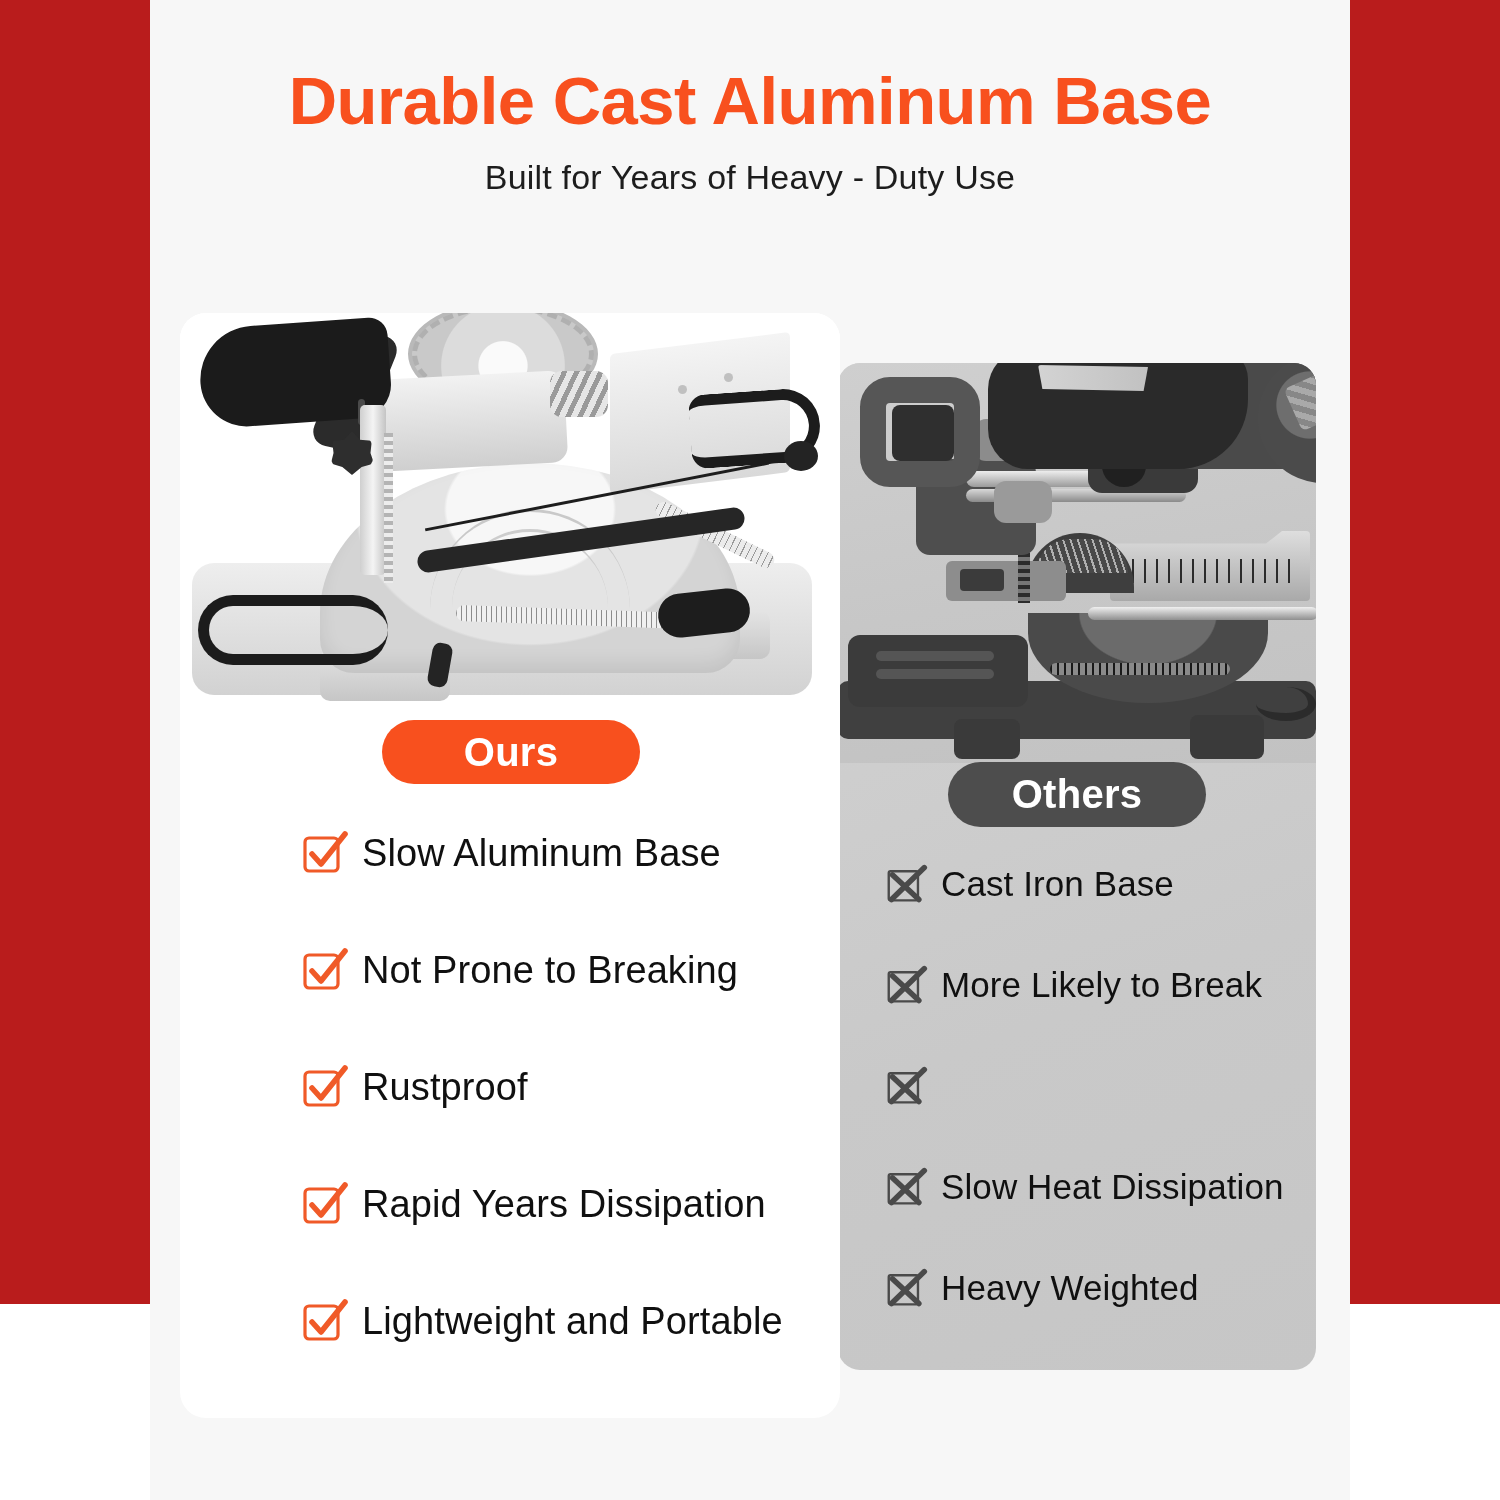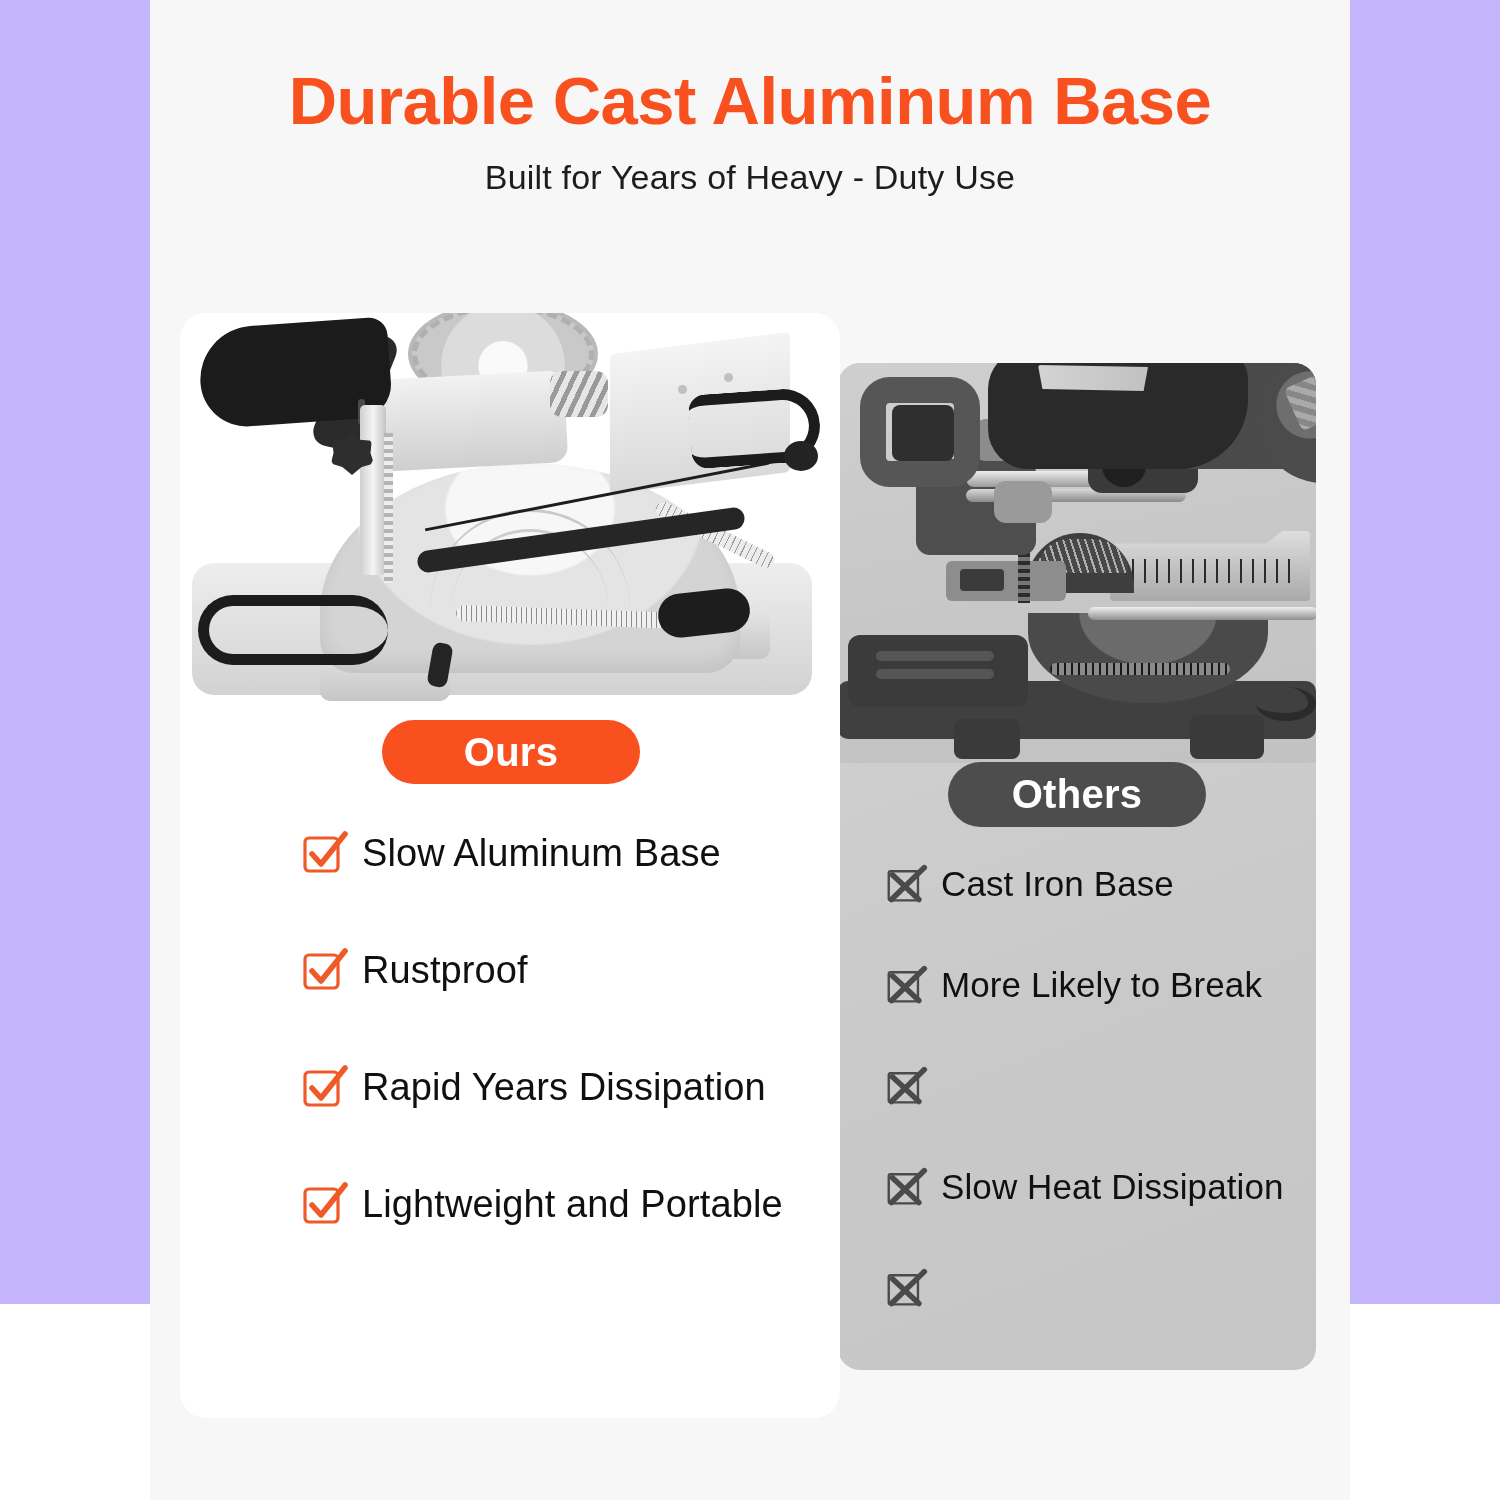--- a/index.html
+++ b/index.html
@@ -4,21 +4,21 @@
 <style>
   * { margin:0; padding:0; box-sizing:border-box; }
   html, body { width:1500px; height:1500px; }
   body {
     background:#ffffff;
     font-family:"Liberation Sans", sans-serif;
     overflow:hidden;
   }
 
   
-  #page { position:relative; width:1500px; height:1304px; background:#c4b5fd; }
+  #page { position:relative; width:1500px; height:1304px; background:#b91c1c; }
   #content-area {
     position:absolute; left:150px; top:0; width:1200px; height:1500px;
     background:#f7f7f7;
   }
 
   
   #header { position:absolute; left:0; top:0; width:1200px; text-align:center; }
   #main-title {
     margin-top:66px;
     font-size:67px;
@@ -274,20 +274,27 @@
       <div class="feature-list" id="list-ours">
 
         <div class="feature-row">
           <svg class="mark-icon" viewBox="0 0 46 46">
             <rect x="3" y="8" width="33" height="33" rx="4" fill="none" stroke="#f05a28" stroke-width="3.2"></rect>
             <path d="M10 24 L19 34 L43 4" fill="none" stroke="#f05a28" stroke-width="5.6" stroke-linecap="round" stroke-linejoin="round"></path>
           </svg>
           <span class="feature-label">Slow Aluminum Base</span>
         </div>
 
+        <div class="feature-row">
+          <svg class="mark-icon" viewBox="0 0 46 46">
+            <rect x="3" y="8" width="33" height="33" rx="4" fill="none" stroke="#f05a28" stroke-width="3.2"></rect>
+            <path d="M10 24 L19 34 L43 4" fill="none" stroke="#f05a28" stroke-width="5.6" stroke-linecap="round" stroke-linejoin="round"></path>
+          </svg>
+          <span class="feature-label">Not Prone to Breaking</span>
+        </div>
 
         <div class="feature-row">
           <svg class="mark-icon" viewBox="0 0 46 46">
             <rect x="3" y="8" width="33" height="33" rx="4" fill="none" stroke="#f05a28" stroke-width="3.2"></rect>
             <path d="M10 24 L19 34 L43 4" fill="none" stroke="#f05a28" stroke-width="5.6" stroke-linecap="round" stroke-linejoin="round"></path>
           </svg>
           <span class="feature-label">Rustproof</span>
         </div>
 
         <div class="feature-row">
@@ -385,19 +392,20 @@
           </svg>
           <span class="feature-label">Slow Heat Dissipation</span>
         </div>
 
         <div class="feature-row">
           <svg class="mark-icon" viewBox="0 0 46 46">
             <rect x="3" y="9" width="32" height="32" rx="2" fill="none" stroke="#4a4a4a" stroke-width="2.6"></rect>
             <path d="M7 13 L36 40" fill="none" stroke="#4a4a4a" stroke-width="6" stroke-linecap="round"></path>
             <path d="M6 40 L42 5" fill="none" stroke="#4a4a4a" stroke-width="6" stroke-linecap="round"></path>
           </svg>
+          <span class="feature-label">Heavy Weighted</span>
         </div>
 
       </div>
     </div>
 
   </div>
 </div>
 
 </body></html>

